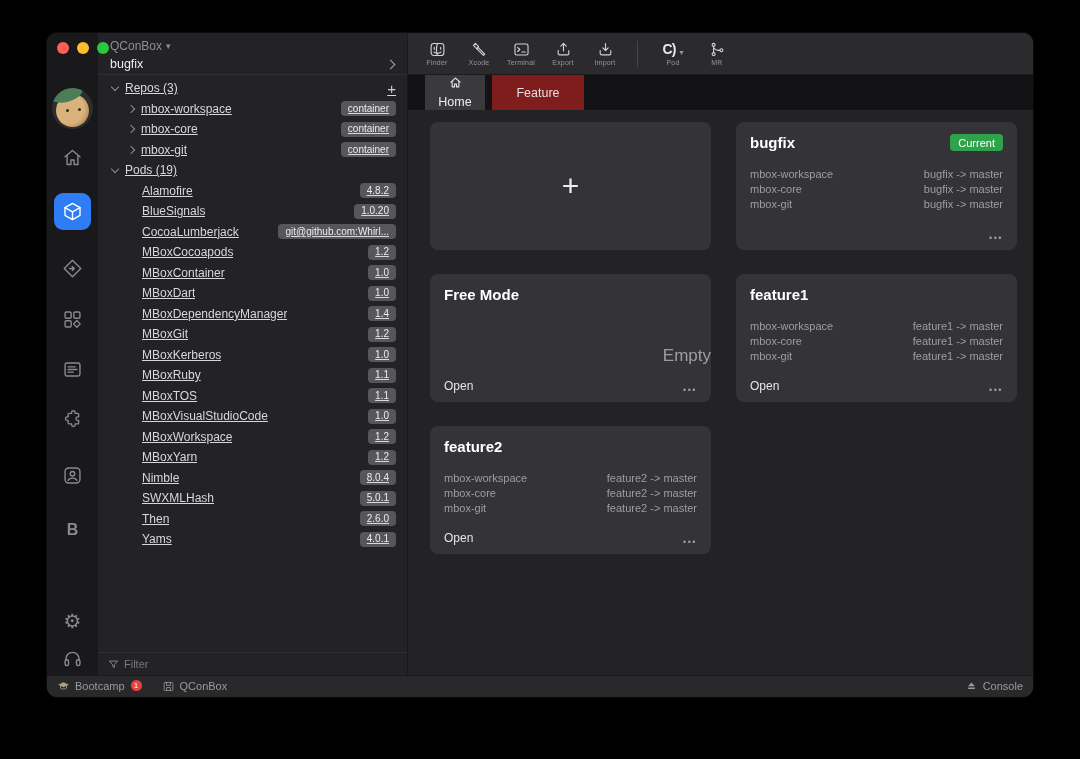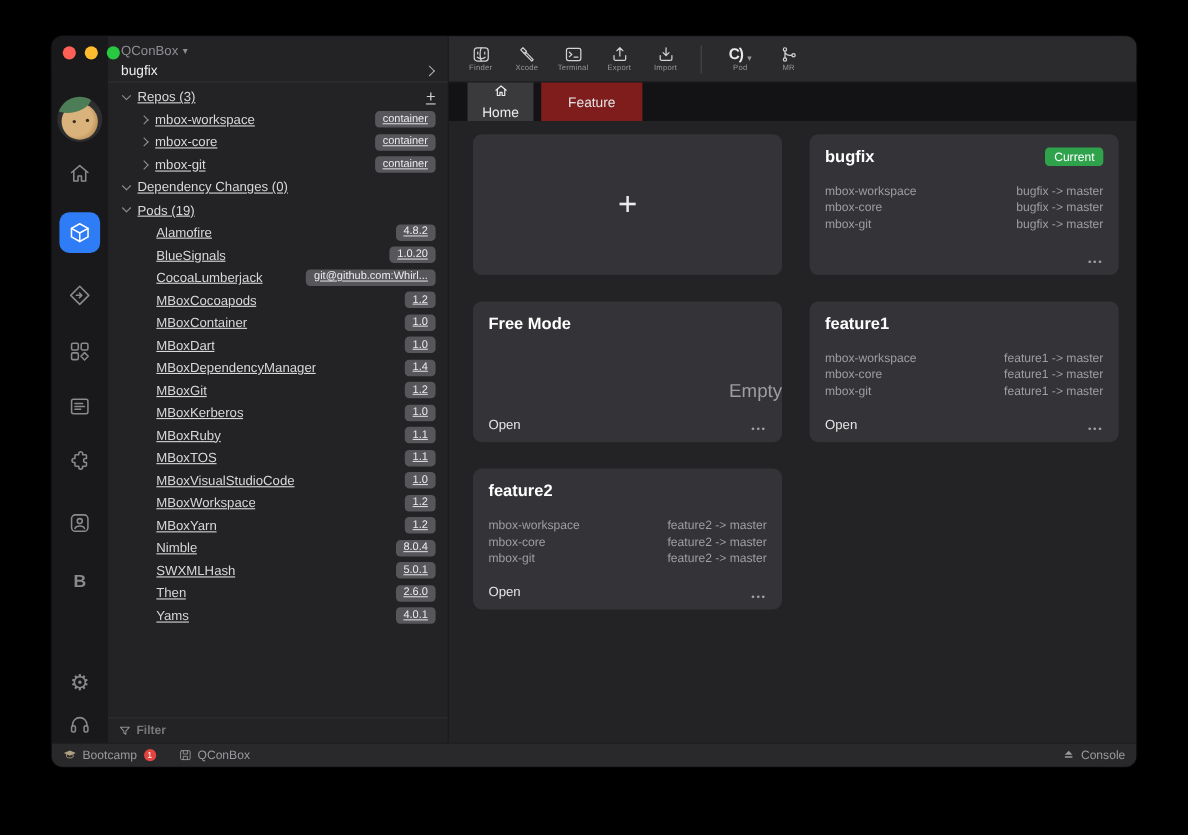--- a/index.html
+++ b/index.html
@@ -61,21 +61,21 @@
   .trow.pod     { padding-left:44px; }
   .trow .plus { margin-left:auto; font-size:15px; font-weight:400; color:#d0d0d4; line-height:1; }
   .tname { white-space:nowrap; overflow:hidden; text-overflow:ellipsis; }
   .badge { margin-left:auto; background:#56565b; color:#ececf0; font-size:10px; line-height:1;
            padding:2.5px 7px; border-radius:4px; max-width:125px; white-space:nowrap; flex:none; }
 
   .filter { height:23px; border-top:1px solid #2f2f31; display:flex; align-items:center;
             gap:5px; padding:0 10px; }
   .filter svg { width:11px; height:11px; color:#8e8e93; flex:none; }
   .filter input { flex:1; min-width:0; background:transparent; border:none; outline:none;
-            color:#c7c7cc; font-size:11px; font-family:inherit;font-weight:bold; }
+            color:#c7c7cc; font-size:11px; font-family:inherit; }
   .filter input::placeholder { color:#77777c; }
 
   
   .main { flex:1; display:flex; flex-direction:column; background:#232325; min-width:0; }
   .toolbar { height:42px; flex:none; background:#2b2b2d; border-bottom:1px solid #1c1c1e;
              display:flex; align-items:center; padding-left:8px; }
   .tb-item { width:42px; display:flex; flex-direction:column; align-items:center; gap:1px;
              color:#d2d2d6; }
   .tb-item svg { width:17px; height:17px; }
   .tb-cap { font-size:7px; color:#97979c; letter-spacing:.2px; }
@@ -105,21 +105,21 @@
           line-height:15px; }
   .empty-label { position:absolute; left:0; right:0; top:72px; text-align:right; font-size:17px;
           color:#9d9da2; }
   .open-link { position:absolute; left:14px; bottom:9px; font-size:12px; color:#e5e5e5; }
   .more-btn { position:absolute; right:14px; bottom:7px; font-size:9px; letter-spacing:1.5px;
           color:#9d9da2; }
 
   
   .statusbar { height:22px; background:#29292b; border-top:1px solid #1a1a1c; display:flex;
           align-items:center; padding:0 10px; gap:20px; font-size:11px; color:#9a9a9e; }
-  .sb-group { display:flex; align-items:center; gap:5px; }
+  .sb-group { display:flex; gap:5px; }
   .sb-group svg { width:13px; height:13px; }
   .sb-badge { width:11px; height:11px; border-radius:50%; background:#e3443f; color:#fff;
           font-size:8px; display:flex; align-items:center; justify-content:center; margin-left:1px; }
   .sb-right { margin-left:auto; }
 </style>
 </head>
 <body>
 
 <div class="stage">
   <div class="window">
@@ -225,24 +225,20 @@
                 <span class="tname">mbox-core</span>
                 <span class="badge">container</span>
               </div>
 
               <div class="trow item">
                 <span class="chev right"></span>
                 <span class="tname">mbox-git</span>
                 <span class="badge">container</span>
               </div>
             </div>
-          <div class="trow section">
-            <span class="chev down"></span>
-            <span>Dependency Changes (0)</span>
-          </div>
           <div class="trow section">
             <span class="chev down"></span>
             <span>Pods (19)</span>
           </div>
           <div>
 
               <div class="trow pod">
                 <span class="tname">Alamofire</span>
                 <span class="badge">4.8.2</span>
               </div>

